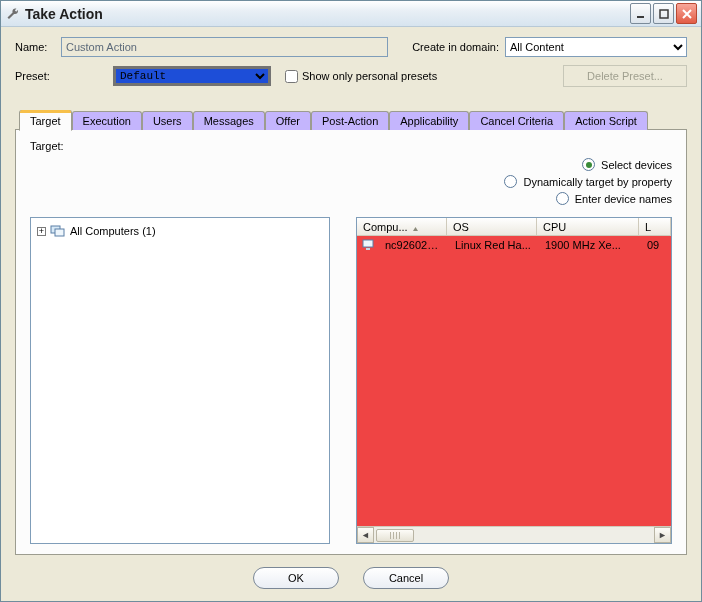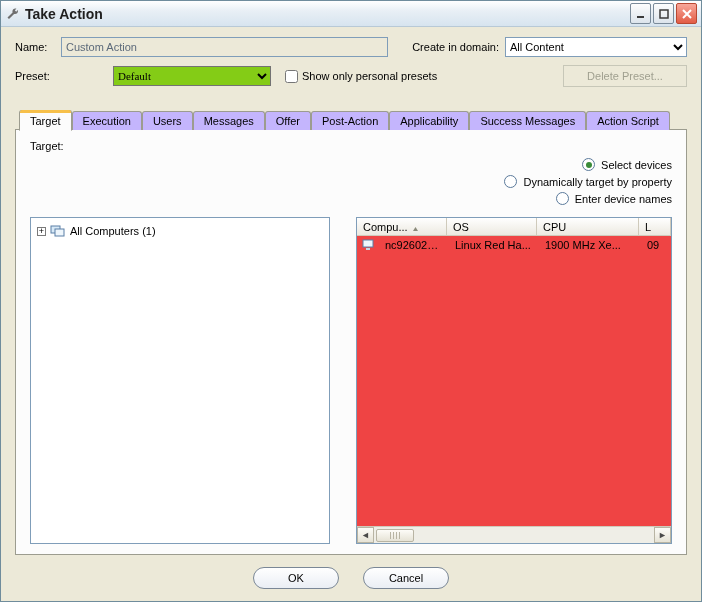--- a/index.html
+++ b/index.html
@@ -80,23 +80,23 @@
     height: 20px;
     border: 1px solid #7f9db9;
     background: #fff;
     font-family: inherit;
     font-size: 11px;
   }
   .preset-lbl { width: 46px; }
   .preset-select-wrap { margin-left: 52px; }
   .preset-select {
     width: 158px; height: 20px;
-    border: 1px solid #737373;
-    background: #84cc16;
-    font-family: Liberation Serif, serif; font-size: 11px;
+    border: 3px solid #737373;
+    background: #1d4ed8;
+    font-family: Liberation Mono, monospace; font-size: 11px;
   }
   .chk-wrap { display: flex; align-items: center; margin-left: 14px; }
   .chk-wrap input { margin: 0 4px 0 0; width:13px; height:13px; }
   .delete-preset {
     margin-left: auto;
     width: 124px; height: 22px;
     border: 1px solid #c7c7b8;
     background: #ece9d8;
     color: #a0a090;
     font-family: inherit; font-size: 11px;
@@ -326,21 +326,21 @@
 
     <div class="tabs-area">
       <div class="tabs">
         <div class="tab active">Target</div>
         <div class="tab">Execution</div>
         <div class="tab">Users</div>
         <div class="tab">Messages</div>
         <div class="tab">Offer</div>
         <div class="tab">Post-Action</div>
         <div class="tab">Applicability</div>
-        <div class="tab">Success Messages</div>
+        <div class="tab">Cancel Criteria</div>
         <div class="tab">Action Script</div>
       </div>
 
       <div class="tab-page">
         <div class="target-heading">Target:</div>
 
         <div class="radio-row">
           <span class="rd sel"></span>
           <span>Select devices</span>
         </div>

